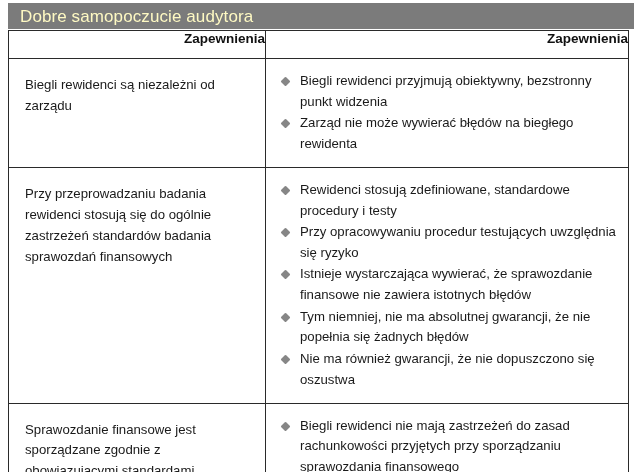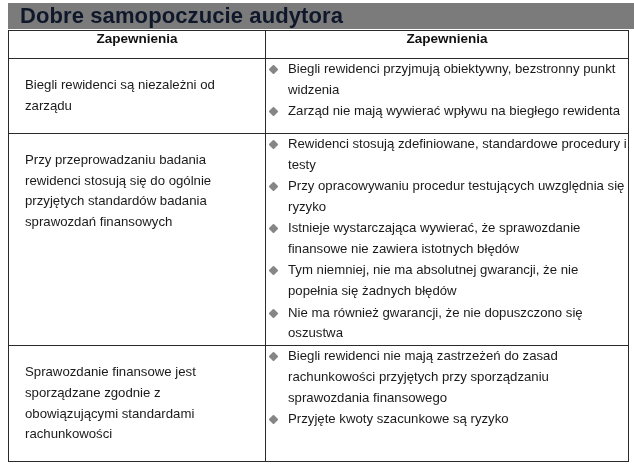--- a/index.html
+++ b/index.html
@@ -28,23 +28,23 @@
     left: 8px;
     top: 3px;
     width: 626px;
     height: 26px;
     background: #7b7b7b;
     display: flex;
     align-items: center;
     box-sizing: border-box;
   }
   .title-text {
-    color: #0f172a;
-    font-size: 22px;
-    font-weight: bold;
+    color: #fef9c3;
+    font-size: 17px;
+    font-weight: normal;
     letter-spacing: 0.1px;
     padding-left: 12px;
     line-height: 1;
     white-space: nowrap;
   }
 
   
   .tbl {
     position: absolute;
     left: 8px;
@@ -58,21 +58,21 @@
     border: 1px solid #2a2a2a;
     vertical-align: top;
     padding: 0;
     box-sizing: border-box;
   }
   .col-a { width: 257px; }
   .col-b { width: 363px; }
 
   .hdr-cell {
     height: 28px;
-    text-align: center;
+    text-align: right;
     vertical-align: middle;
     font-size: 13.5px;
     font-weight: bold;
     color: #111111;
     padding: 0 4px;
   }
 
   .cell-a {
     padding: 9px 10px 9px 14px;
     font-size: 13.2px;
@@ -84,21 +84,21 @@
   }
 
   .cell-b {
     padding: 8px 8px 8px 6px;
     font-size: 13.2px;
     line-height: 1.58;
     color: #1a1a1a;
   }
   ul.bullets {
     list-style: none;
-    margin: 0;
+    margin: 12px;
     padding: 0;
   }
   ul.bullets > li {
     position: relative;
     padding-left: 22px;
     margin: 0 0 0.5px 0;
   }
   .dia {
     position: absolute;
     left: 4px;
@@ -143,29 +143,29 @@
           <p>Biegli rewidenci są niezależni od zarządu</p>
         </td>
         <td class="cell-b">
           <ul class="bullets">
             <li>
               <span class="dia"></span>
               <span class="li-text">Biegli rewidenci przyjmują obiektywny, bezstronny punkt widzenia</span>
             </li>
             <li>
               <span class="dia"></span>
-              <span class="li-text">Zarząd nie mają wywierać wpływu na biegłego rewidenta</span>
+              <span class="li-text">Zarząd nie może wywierać błędów na biegłego rewidenta</span>
             </li>
           </ul>
         </td>
       </tr>
 
       <tr class="row-2">
         <td class="cell-a">
-          <p>Przy przeprowadzaniu badania rewidenci stosują się do ogólnie przyjętych standardów badania sprawozdań finansowych</p>
+          <p>Przy przeprowadzaniu badania rewidenci stosują się do ogólnie zastrzeżeń standardów badania sprawozdań finansowych</p>
         </td>
         <td class="cell-b">
           <ul class="bullets">
             <li>
               <span class="dia"></span>
               <span class="li-text">Rewidenci stosują zdefiniowane, standardowe procedury i testy</span>
             </li>
             <li>
               <span class="dia"></span>
               <span class="li-text">Przy opracowywaniu procedur testujących uwzględnia się ryzyko</span>

